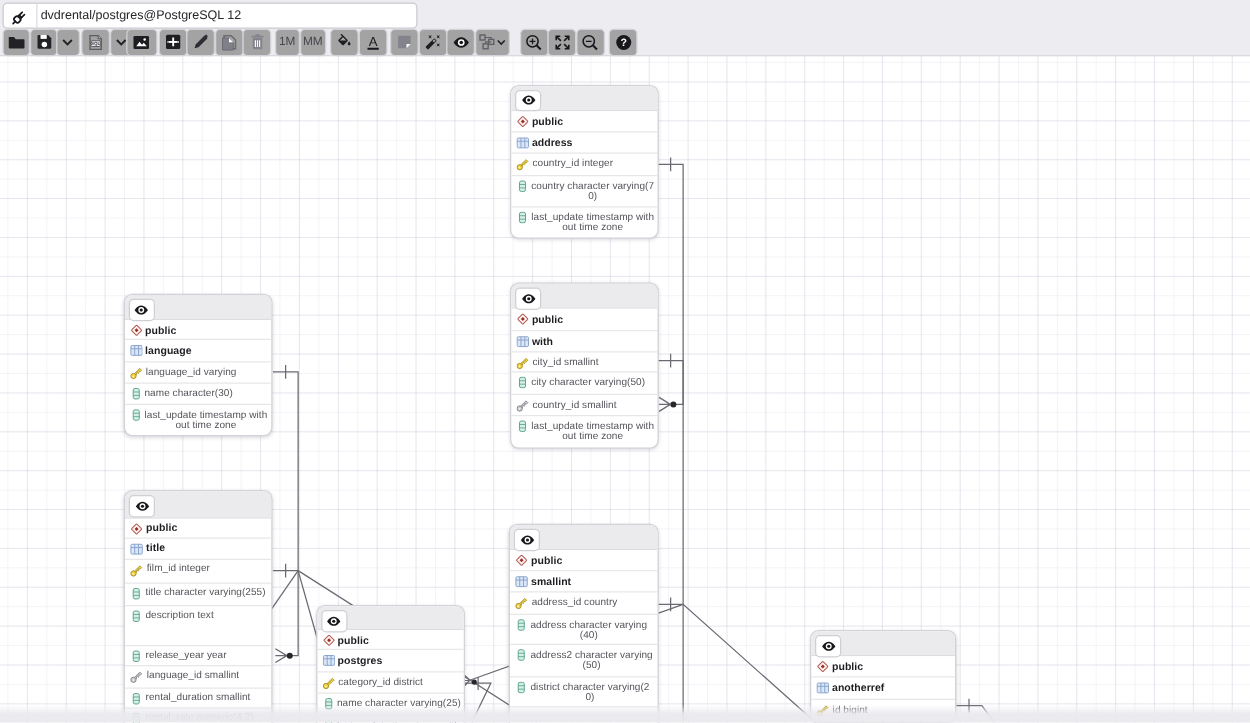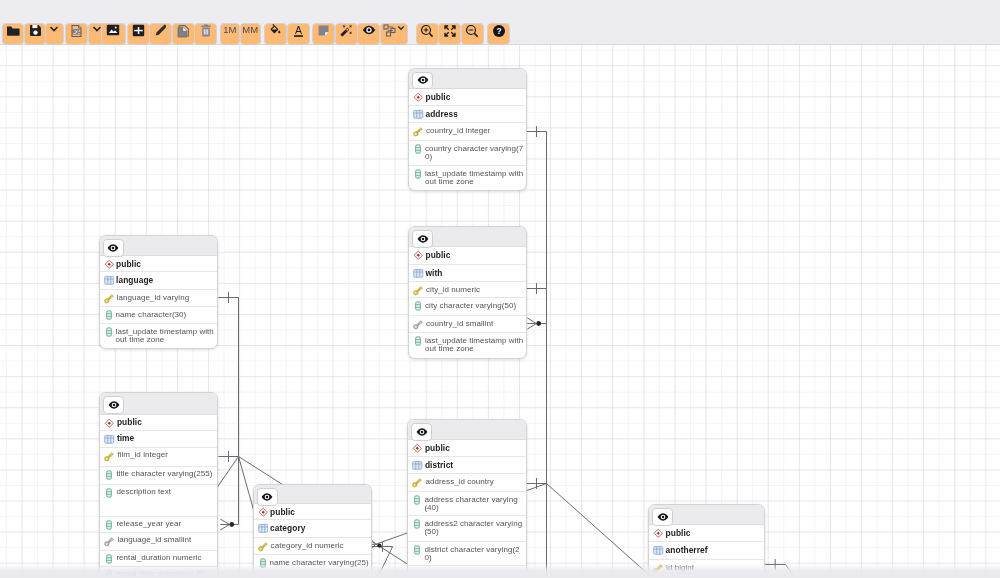--- a/index.html
+++ b/index.html
@@ -3,38 +3,38 @@
 <meta charset="utf-8">
 <style>
 html,body{margin:0;padding:0;}
 body{width:1000px;height:578px;overflow:hidden;font-family:"Liberation Sans",sans-serif;background:#ececf1;position:relative;}
 
 #toolbar{position:absolute;left:0;top:0;width:1000px;height:44px;background:#ececf1;border-bottom:1px solid #d9d9df;z-index:10;}
 #conninput{position:absolute;left:2px;top:1.5px;width:330px;height:19px;background:#fff;border:1px solid #c9c9cf;border-radius:4px;}
 #conninput .plug{position:absolute;left:4px;top:2px;}
 #conninput .sep{position:absolute;left:25.5px;top:0;bottom:0;width:1px;background:#dcdce1;}
 #conninput .txt{position:absolute;left:29.5px;top:0;height:19px;line-height:19px;font-size:10px;color:#26262b;}
-.tb{position:absolute;top:22.5px;height:20px;background:#fdba74;border:1px solid #d2d2d8;border-radius:4px;display:flex;justify-content:center;}
+.tb{position:absolute;top:22.5px;height:20px;background:#a3a3a3;border:1px solid #d2d2d8;border-radius:4px;display:flex;align-items:center;justify-content:center;}
 .tb svg{display:block;}
 .tbt{font-size:9.5px;color:#47474d;font-weight:500;letter-spacing:0;}
 
 #canvas{position:absolute;left:0;top:44px;width:1000px;height:534px;overflow:hidden;background-color:#fff;
 background-image:
  linear-gradient(to right,rgba(198,198,216,0.30) 1px,transparent 1px),
  linear-gradient(to bottom,rgba(198,198,216,0.30) 1px,transparent 1px),
  linear-gradient(to right,rgba(203,203,220,0.21) 1px,transparent 1px),
  linear-gradient(to bottom,rgba(203,203,220,0.21) 1px,transparent 1px);
 background-size:31.1px 31.1px,31.1px 31.1px,15.55px 15.55px,15.55px 15.55px;
 background-position:21.5px 0,0 21.2px,5.95px 0,0 5.65px;}
 #links{position:absolute;left:0;top:0;z-index:1;}
 
 .node{position:absolute;background:#fff;border:1px solid #d2d2d8;border-radius:7px;box-shadow:0 1px 3px rgba(50,50,70,0.16);z-index:2;box-sizing:border-box;}
 .hdr{position:relative;background:#ebebee;border-bottom:1px solid #dddde1;border-radius:6px 6px 0 0;box-sizing:border-box;}
 .eyeb{position:absolute;left:3px;top:3px;width:19px;height:15.5px;background:#fff;border:1px solid #cfcfd4;border-radius:4px;display:flex;align-items:center;justify-content:center;}
-.row{display:flex;align-items:flex-start;padding:3.6px 1px 0 4px;box-sizing:border-box;border-bottom:1px solid #e7e7ea;font-size:8px;line-height:8.6px;color:#53535a;}
+.row{display:flex;align-items:flex-start;padding:3.6px 1px 0 4px;box-sizing:border-box;border-bottom:1px solid #e7e7ea;font-size:8px;line-height:8.6px;color:#53535a;text-align:center;}
 .row.nl{border-bottom:none;}
 .row svg{flex:0 0 auto;margin-right:2px;margin-top:-0.5px;}
 .row .t{white-space:pre;letter-spacing:0.05px;}
 .row.b{font-weight:bold;color:#1d1d22;font-size:8.4px;letter-spacing:0.15px;}
 #fade{position:absolute;left:0;bottom:0;width:1000px;height:14px;z-index:9;background:linear-gradient(to bottom,rgba(236,236,241,0) 0%,rgba(233,233,238,0.9) 50%,#e9e9ee 100%);}
 </style>
 </head>
 <body>
 <svg width="0" height="0" style="position:absolute">
 <defs>
@@ -65,20 +65,33 @@
       </g>
 <g id="col">
         <rect x="3.1" y="1" width="5.8" height="10" rx="1.7" fill="#d7f0e4" stroke="#57a089" stroke-width="0.9"></rect>
         <line x1="3.1" y1="4.3" x2="8.9" y2="4.3" stroke="#57a089" stroke-width="0.8"></line>
         <line x1="3.1" y1="7.6" x2="8.9" y2="7.6" stroke="#57a089" stroke-width="0.8"></line>
       </g>
 </defs>
 </svg>
 
 <div id="toolbar">
+  <div id="conninput">
+    <svg class="plug" width="19" height="17" viewBox="0 0 19 17">
+        <g transform="translate(8.6,8.8) rotate(45)" stroke="#17171c" fill="none" stroke-width="1.4" stroke-linecap="round">
+          <line x1="0" y1="7.2" x2="0" y2="4.8"></line>
+          <rect x="-2.5" y="0.3" width="5" height="4.4" rx="1.7"></rect>
+          <path d="M-1.3 0.3 V-1.1 H1.3 V0.3"></path>
+          <line x1="-1.3" y1="-1.3" x2="-1.3" y2="-4.3"></line>
+          <line x1="1.3" y1="-1.3" x2="1.3" y2="-4.3"></line>
+        </g>
+      </svg>
+    <div class="sep"></div>
+    <div class="txt">dvdrental/postgres@PostgreSQL 12</div>
+  </div>
 
   <div class="tb" style="left:2px;width:20px">
       <svg width="14" height="14" viewBox="0 0 14 14">
         <path d="M1 2.6 h4.2 l1.4 1.8 H13 a0.6 0.6 0 0 1 0.6 0.6 V11 a0.8 0.8 0 0 1 -0.8 0.8 H1.8 A0.8 0.8 0 0 1 1 11 Z" fill="#222226"></path>
       </svg>
     </div>
   <div class="tb" style="left:24px;width:20px">
       <svg width="13" height="13" viewBox="0 0 13 13">
         <path d="M1 2 a1 1 0 0 1 1-1 h7.5 L12 3.5 V11 a1 1 0 0 1 -1 1 H2 a1 1 0 0 1 -1 -1 Z" fill="#222226"></path>
         <rect x="3.4" y="1" width="5" height="3.1" fill="#fff"></rect>
@@ -325,21 +338,21 @@
   <div class="row b" style="height:17px">
         <svg width="10.5" height="10.5" viewBox="0 0 12 12">
           <use href="#tbl"></use>
         </svg>
         <span class="t">with</span>
       </div>
   <div class="row" style="height:16px">
         <svg width="11" height="11" viewBox="0 0 13 13">
           <use href="#pk"></use>
         </svg>
-        <span class="t">city_id numeric</span>
+        <span class="t">city_id smallint</span>
       </div>
   <div class="row" style="height:18px">
         <svg width="10" height="10" viewBox="0 0 12 12">
           <use href="#col"></use>
         </svg>
         <span class="t">city character varying(50)</span>
       </div>
   <div class="row" style="height:17px">
         <svg width="11" height="11" viewBox="0 0 13 13">
           <use href="#fk"></use>
@@ -407,21 +420,21 @@
   <div class="row b" style="height:16px">
         <svg width="10.5" height="10.5" viewBox="0 0 12 12">
           <use href="#schema"></use>
         </svg>
         <span class="t">public</span>
       </div>
   <div class="row b" style="height:17px">
         <svg width="10.5" height="10.5" viewBox="0 0 12 12">
           <use href="#tbl"></use>
         </svg>
-        <span class="t">time</span>
+        <span class="t">title</span>
       </div>
   <div class="row" style="height:19px">
         <svg width="11" height="11" viewBox="0 0 13 13">
           <use href="#pk"></use>
         </svg>
         <span class="t">film_id integer</span>
       </div>
   <div class="row" style="height:18px">
         <svg width="10" height="10" viewBox="0 0 12 12">
           <use href="#col"></use>
@@ -443,21 +456,21 @@
   <div class="row" style="height:18px">
         <svg width="11" height="11" viewBox="0 0 13 13">
           <use href="#fk"></use>
         </svg>
         <span class="t">language_id smallint</span>
       </div>
   <div class="row" style="height:16px">
         <svg width="10" height="10" viewBox="0 0 12 12">
           <use href="#col"></use>
         </svg>
-        <span class="t">rental_duration numeric</span>
+        <span class="t">rental_duration smallint</span>
       </div>
   <div class="row" style="height:17px">
         <svg width="10" height="10" viewBox="0 0 12 12">
           <use href="#col"></use>
         </svg>
         <span class="t">rental_rate numeric(4,2)</span>
       </div>
   <div class="row nl" style="height:24px"></div>
 </div>
 
@@ -472,27 +485,27 @@
   <div class="row b" style="height:16px">
         <svg width="10.5" height="10.5" viewBox="0 0 12 12">
           <use href="#schema"></use>
         </svg>
         <span class="t">public</span>
       </div>
   <div class="row b" style="height:18px">
         <svg width="10.5" height="10.5" viewBox="0 0 12 12">
           <use href="#tbl"></use>
         </svg>
-        <span class="t">category</span>
+        <span class="t">postgres</span>
       </div>
   <div class="row" style="height:17px">
         <svg width="11" height="11" viewBox="0 0 13 13">
           <use href="#pk"></use>
         </svg>
-        <span class="t">category_id numeric</span>
+        <span class="t">category_id district</span>
       </div>
   <div class="row" style="height:18px">
         <svg width="10" height="10" viewBox="0 0 12 12">
           <use href="#col"></use>
         </svg>
         <span class="t">name character varying(25)</span>
       </div>
   <div class="row nl" style="height:24px">
         <svg width="10" height="10" viewBox="0 0 12 12">
           <use href="#col"></use>
@@ -513,21 +526,21 @@
   <div class="row b" style="height:17px">
         <svg width="10.5" height="10.5" viewBox="0 0 12 12">
           <use href="#schema"></use>
         </svg>
         <span class="t">public</span>
       </div>
   <div class="row b" style="height:17px">
         <svg width="10.5" height="10.5" viewBox="0 0 12 12">
           <use href="#tbl"></use>
         </svg>
-        <span class="t">district</span>
+        <span class="t">smallint</span>
       </div>
   <div class="row" style="height:18px">
         <svg width="11" height="11" viewBox="0 0 13 13">
           <use href="#pk"></use>
         </svg>
         <span class="t">address_id country</span>
       </div>
   <div class="row" style="height:24px">
         <svg width="10" height="10" viewBox="0 0 12 12">
           <use href="#col"></use>

